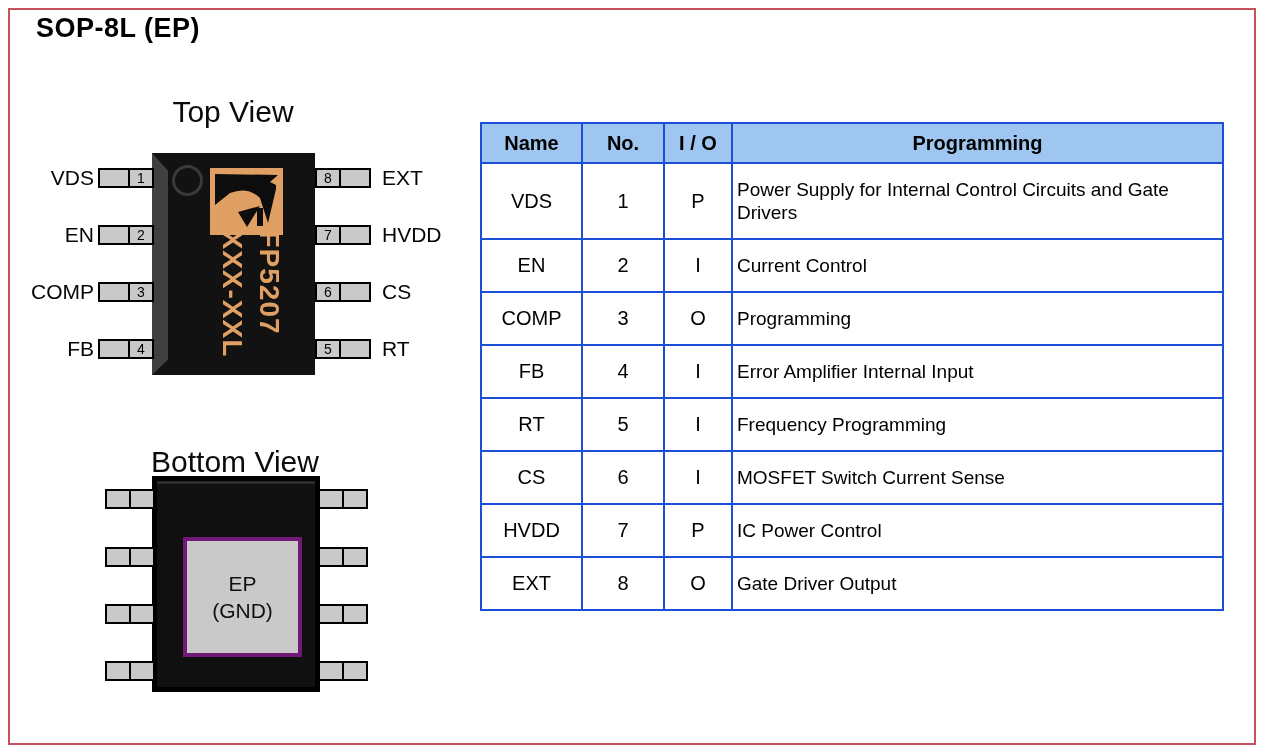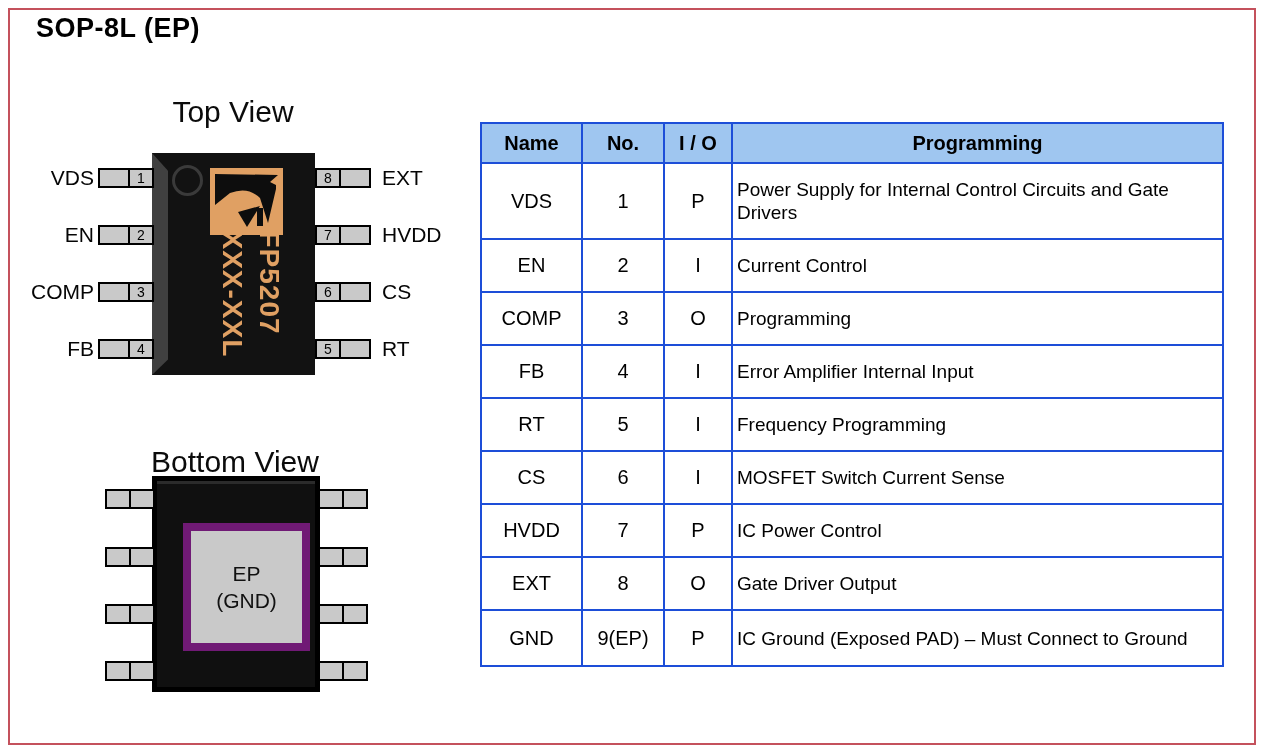--- a/index.html
+++ b/index.html
@@ -54,22 +54,22 @@
   .lbl-left{left:2px;width:92px;text-align:right;}
   .lbl-right{left:382px;width:100px;text-align:left;}
 
   
   .chip-bottom{
     position:absolute;left:152px;top:476px;width:168px;height:216px;
     background:#101010;border:5px solid #000;box-sizing:border-box;
     box-shadow:inset 0 3px 0 #2b2b2b;
   }
   .ep-pad{
-    position:absolute;left:26px;top:42px;width:111px;height:112px;
-    background:var(--pin-gray,#C9C9C9);border:8px solid #701a75;
+    position:absolute;left:26px;top:56px;width:111px;height:112px;
+    background:var(--pin-gray,#C9C9C9);border:4px solid #701a75;
     display:flex;flex-direction:column;align-items:center;justify-content:center;
     font-size:21px;line-height:27px;color:#111;
   }
 
   
   table.pins{
     position:absolute;left:480px;top:122px;border-collapse:collapse;table-layout:fixed;
     width:742px;
   }
   table.pins th,table.pins td{border:2px solid #1d4ed8;}
@@ -248,20 +248,14 @@
       <td class="c">7</td>
       <td class="c">P</td>
       <td class="d">IC Power Control</td>
     </tr>
     <tr style="height:37px">
       <td class="c">EXT</td>
       <td class="c">8</td>
       <td class="c">O</td>
       <td class="d">Gate Driver Output</td>
     </tr>
-    <tr style="height:56px">
-      <td class="c">GND</td>
-      <td class="c">9(EP)</td>
-      <td class="c">P</td>
-      <td class="d">IC Ground (Exposed PAD) – Must Connect to Ground</td>
-    </tr>
   </tbody>
 </table>
 
 </body></html>

